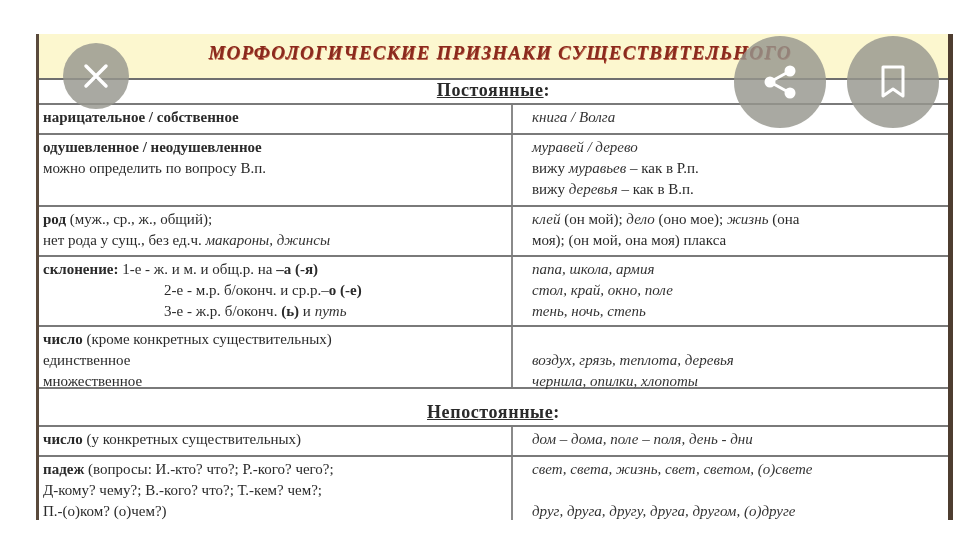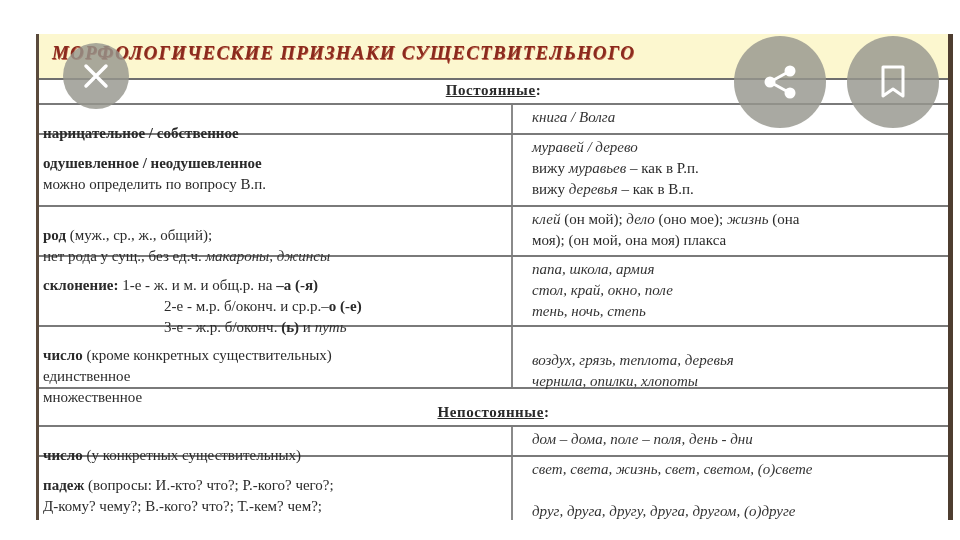--- a/index.html
+++ b/index.html
@@ -1,25 +1,25 @@
 <!DOCTYPE html>
 <html><head>
 <meta charset="utf-8">
 <style>
   html, body { margin:0; padding:0; }
   body { width:960px; height:540px; background:#ffffff; position:relative; overflow:hidden; font-family:"Liberation Serif", "DejaVu Serif", serif; color:#2a2a2a; }
   .sheet { position:absolute; left:36px; top:34px; width:920px; height:486px; overflow:hidden; background:#fff; }
   .border-left { position:absolute; left:0; top:0; width:3px; height:100%; background:#5a4a3c; }
   .border-right { position:absolute; right:3px; top:0; width:5px; height:100%; background:#4e3d30; }
   .title-band { position:absolute; left:3px; top:0; width:909px; height:44px; background:#fcf7cf; border-bottom:2px solid #6f6f6f; }
-  .title { position:absolute; left:0; right:0; top:8px; text-align:left; font-style:italic; font-weight:bold; font-size:19px; letter-spacing:1.2px; color:#8a2a1e; text-shadow:0.5px 0.5px 0 #c26a50;padding-left:13px; }
+  .title { position:absolute; left:0; right:0; top:8px; text-align:center; font-style:italic; font-weight:bold; font-size:19px; letter-spacing:1.2px; color:#8a2a1e; text-shadow:0.5px 0.5px 0 #c26a50;padding-left:13px; }
   .row { position:absolute; left:3px; width:909px; border-bottom:2px solid #7a7a7a; box-sizing:border-box; }
-  .section { text-align:center; font-weight:bold; font-size:15px; letter-spacing:0.6px; }
+  .section { text-align:center; font-weight:bold; font-size:18px; letter-spacing:0.6px; }
   .section span { text-decoration:underline; }
-  .cell-l { position:absolute; left:4px; top:18px; width:466px; font-size:15px; line-height:21px; }
+  .cell-l { position:absolute; left:4px; top:2px; width:466px; font-size:15px; line-height:21px; }
   .cell-r { position:absolute; left:475px; top:2px; width:430px; font-size:15px; line-height:21px; padding-left:18px; }
   .divider { position:absolute; left:472px; top:0; bottom:0; width:2px; background:#8a8a8a; }
   .b { font-weight:bold; }
   .ex { font-style:italic; color:#333; }
   .indent { padding-left:121px; }
   .overlay-btn { position:absolute; border-radius:50%; background:rgba(150,150,142,0.82); display:flex; align-items:center; justify-content:center; cursor:pointer; }
 </style>
 </head>
 <body>
 

